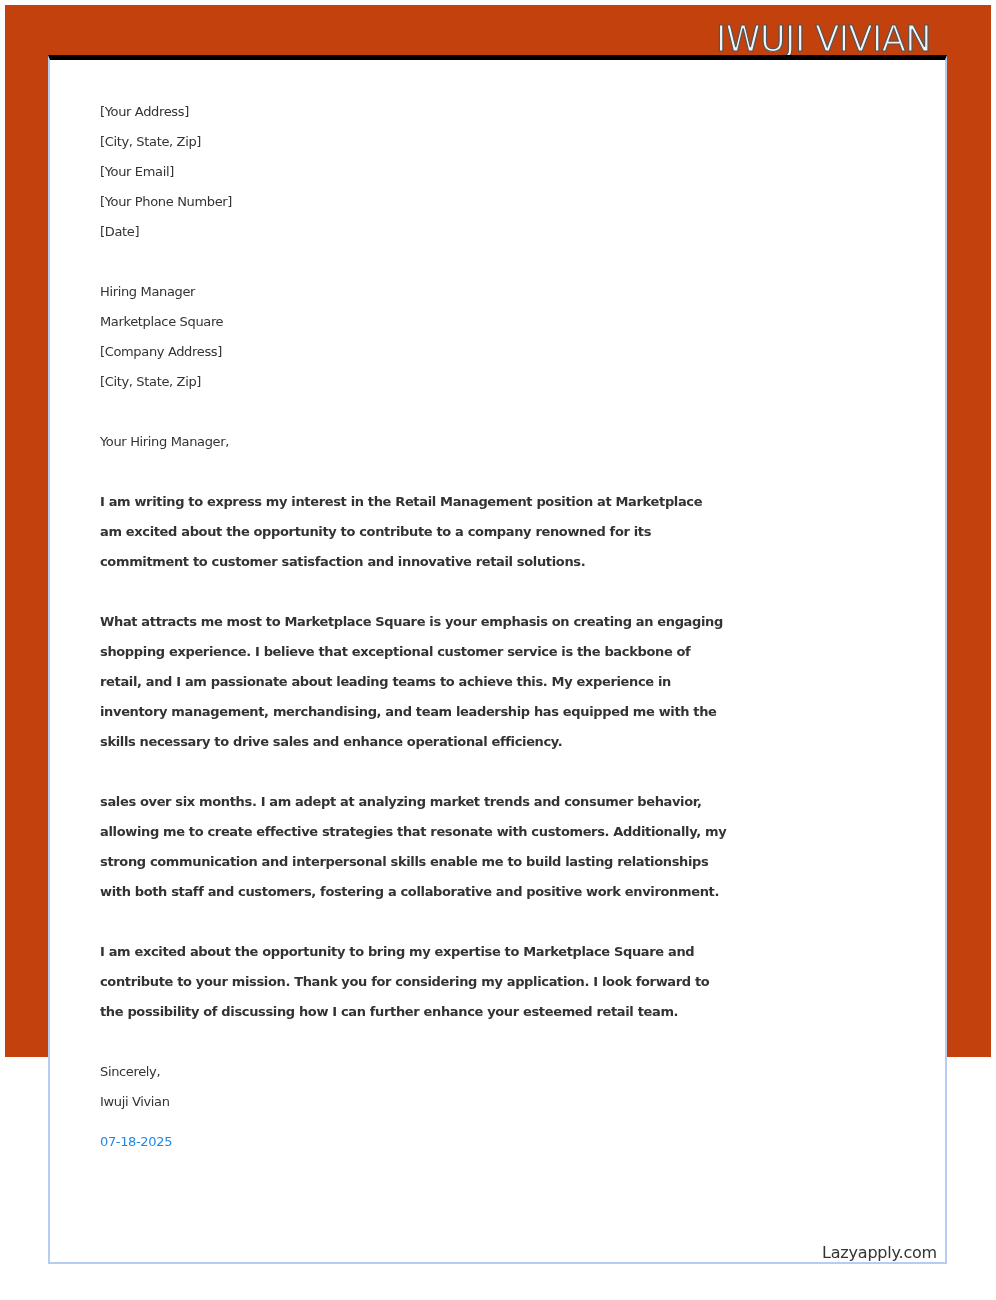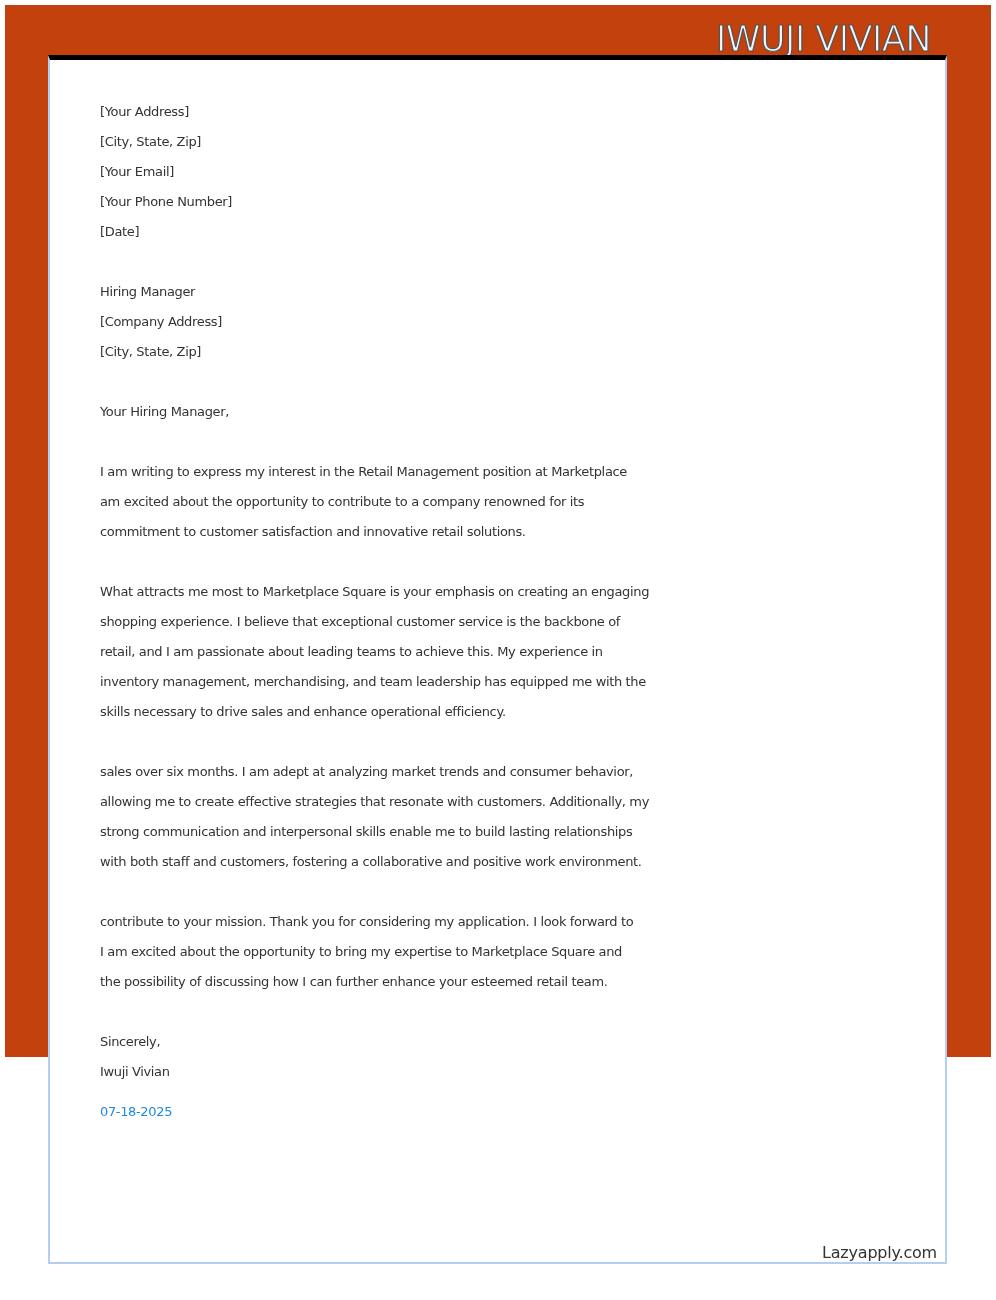--- a/index.html
+++ b/index.html
@@ -50,21 +50,21 @@
       width: 800px;
       font-family: "DejaVu Sans", sans-serif;
       font-size: 13px;
       line-height: 30px;
       color: #333333;
       letter-spacing: -0.35px;
     }
     .line { display: block; white-space: nowrap; }
     .gap { display: block; height: 30px; }
     .para { margin: 0; white-space: normal; }
-    .para-line { display: block; white-space: nowrap; }
+    .para-line { display: block; white-space: nowrap; font-weight: bold; }
     .date {
       display: block;
       margin-top: 10px;
       color: #1e88e5;
     }
     .footer {
       position: absolute;
       right: 8px;
       bottom: 0px;
       font-family: "DejaVu Sans", sans-serif;
@@ -87,20 +87,21 @@
         <span class="line">[City, State, Zip]</span>
         <span class="line">[Your Email]</span>
         <span class="line">[Your Phone Number]</span>
         <span class="line">[Date]</span>
       </div>
 
       <span class="gap"></span>
 
       <div>
         <span class="line">Hiring Manager</span>
+        <span class="line">Marketplace Square</span>
         <span class="line">[Company Address]</span>
         <span class="line">[City, State, Zip]</span>
       </div>
 
       <span class="gap"></span>
 
       <span class="line">Your Hiring Manager,</span>
 
       <span class="gap"></span>
 
@@ -125,22 +126,22 @@
       <p class="para">
         <span class="para-line">sales over six months. I am adept at analyzing market trends and consumer behavior,</span>
         <span class="para-line">allowing me to create effective strategies that resonate with customers. Additionally, my</span>
         <span class="para-line">strong communication and interpersonal skills enable me to build lasting relationships</span>
         <span class="para-line">with both staff and customers, fostering a collaborative and positive work environment.</span>
       </p>
 
       <span class="gap"></span>
 
       <p class="para">
+        <span class="para-line">I am excited about the opportunity to bring my expertise to Marketplace Square and</span>
         <span class="para-line">contribute to your mission. Thank you for considering my application. I look forward to</span>
-        <span class="para-line">I am excited about the opportunity to bring my expertise to Marketplace Square and</span>
         <span class="para-line">the possibility of discussing how I can further enhance your esteemed retail team.</span>
       </p>
 
       <span class="gap"></span>
 
       <div>
         <span class="line">Sincerely,</span>
         <span class="line">Iwuji Vivian</span>
         <span class="line date">07-18-2025</span>
       </div>

